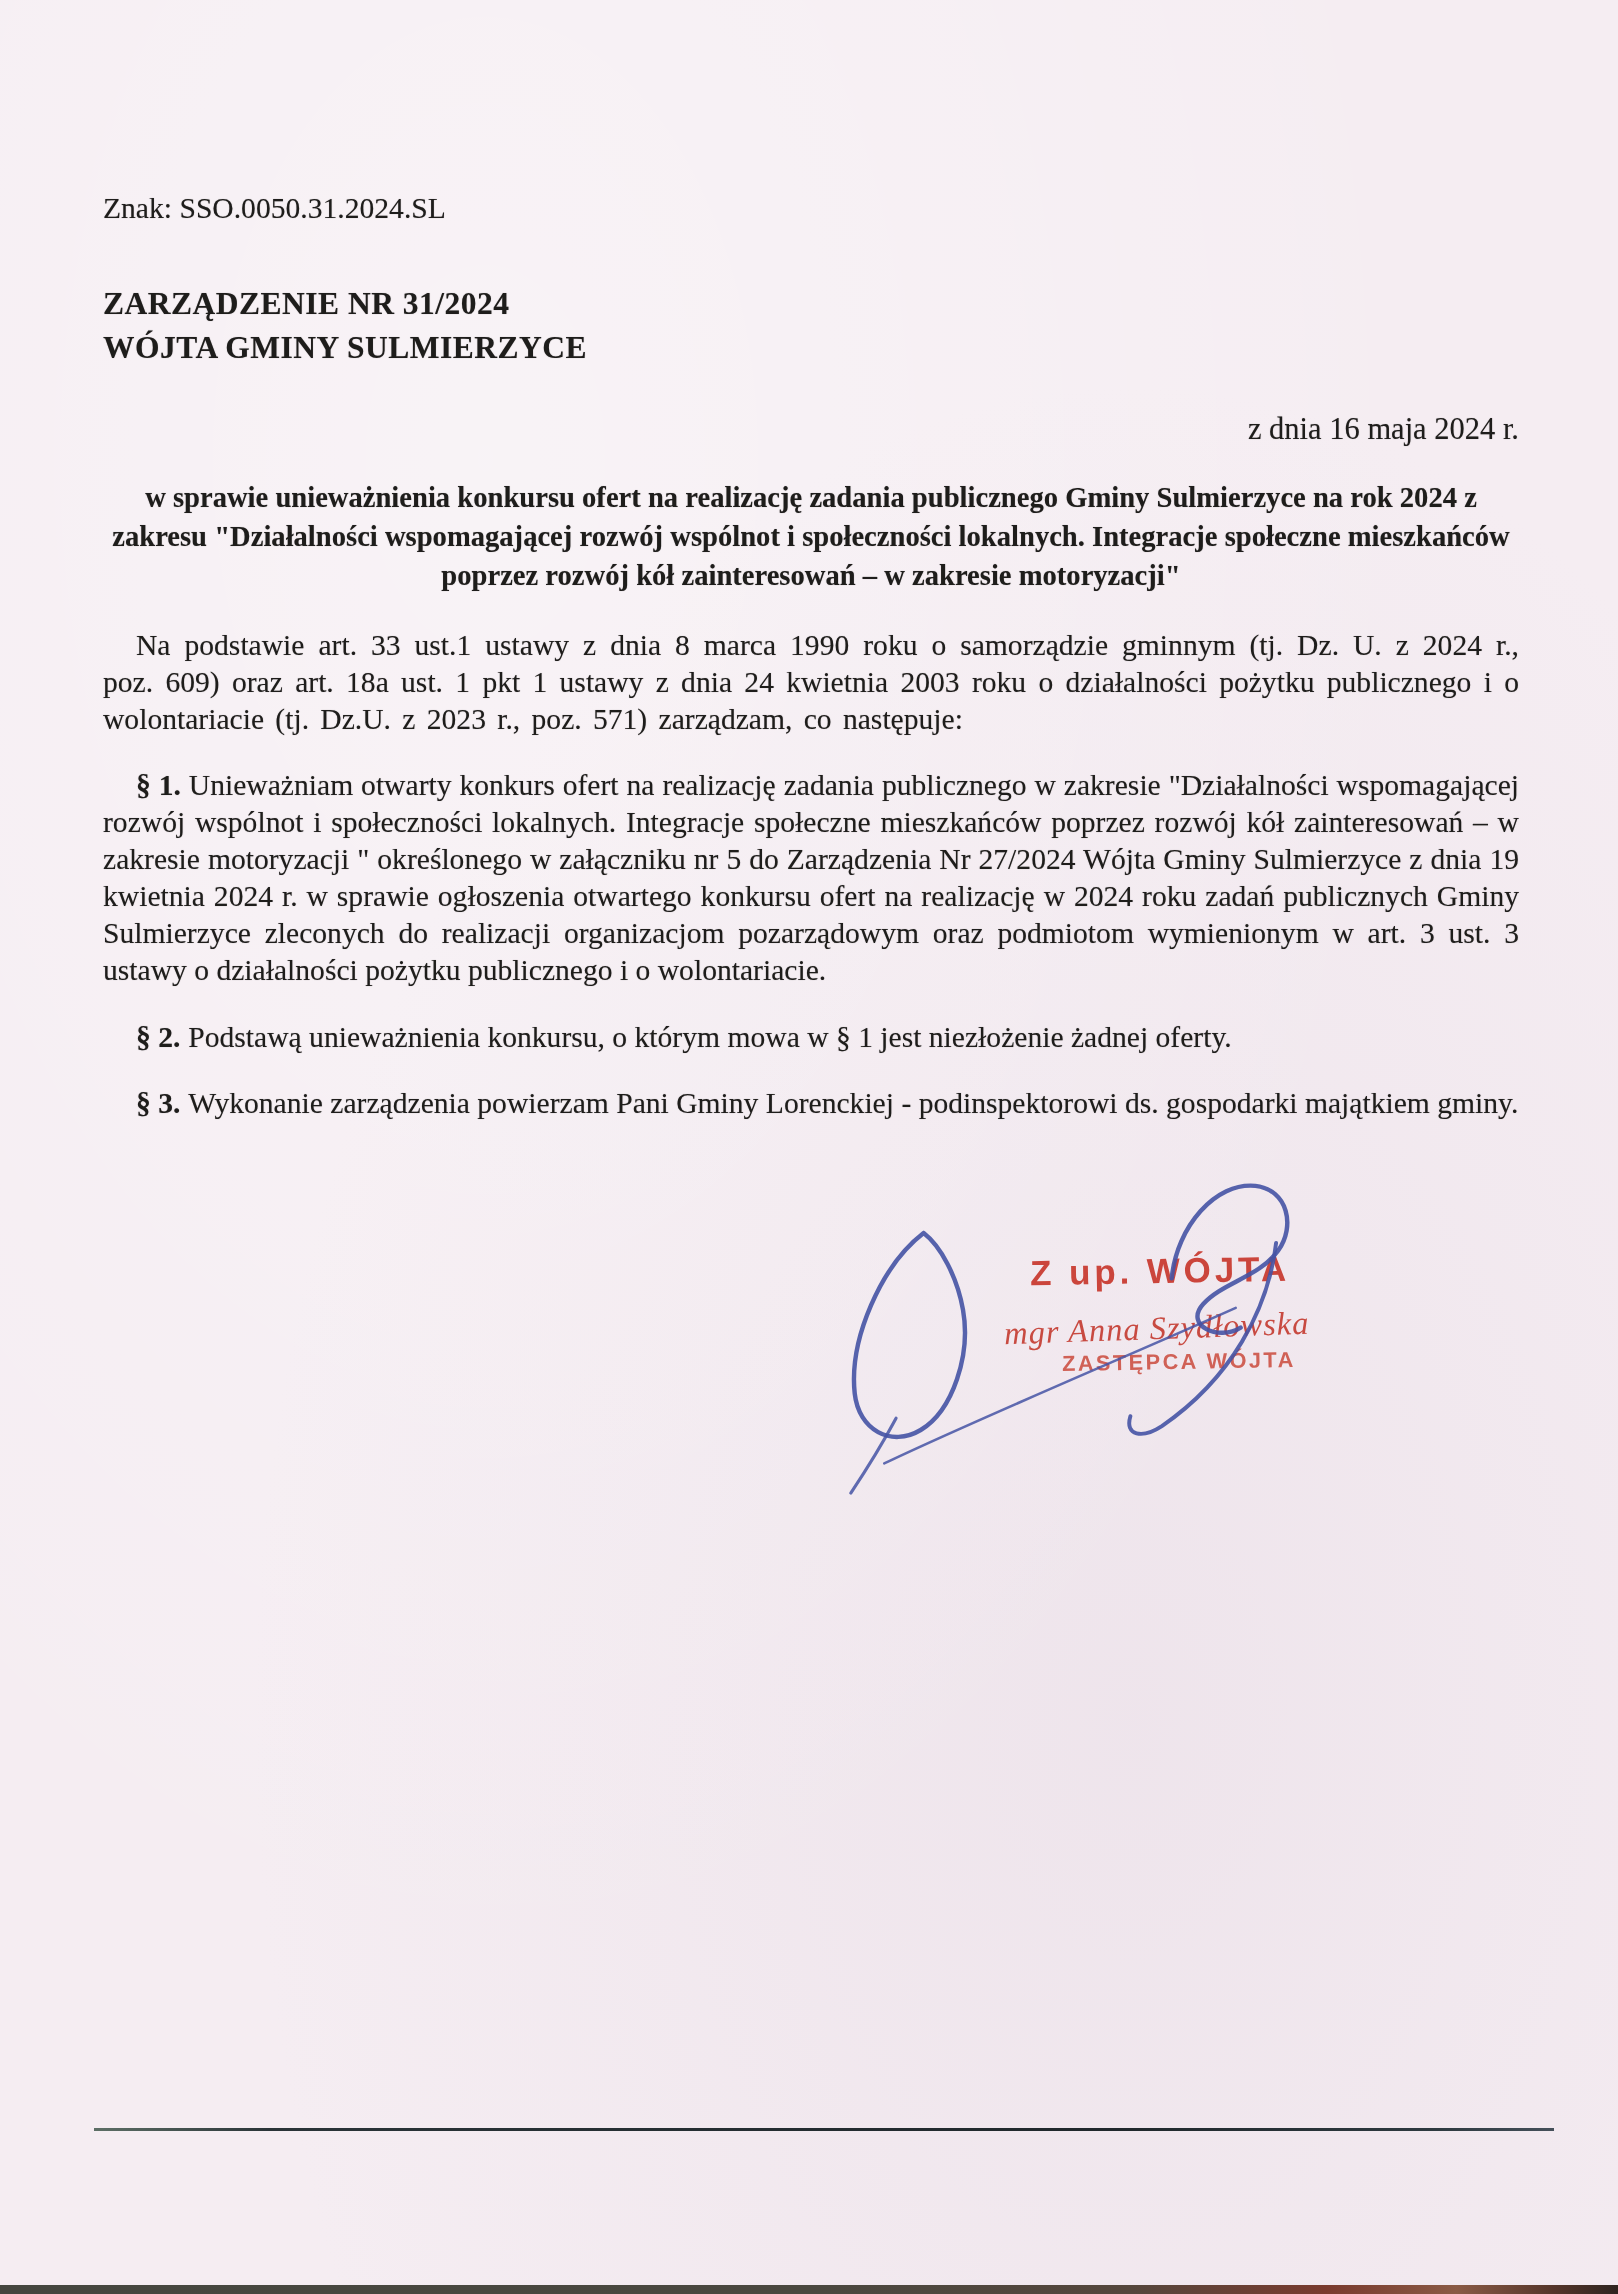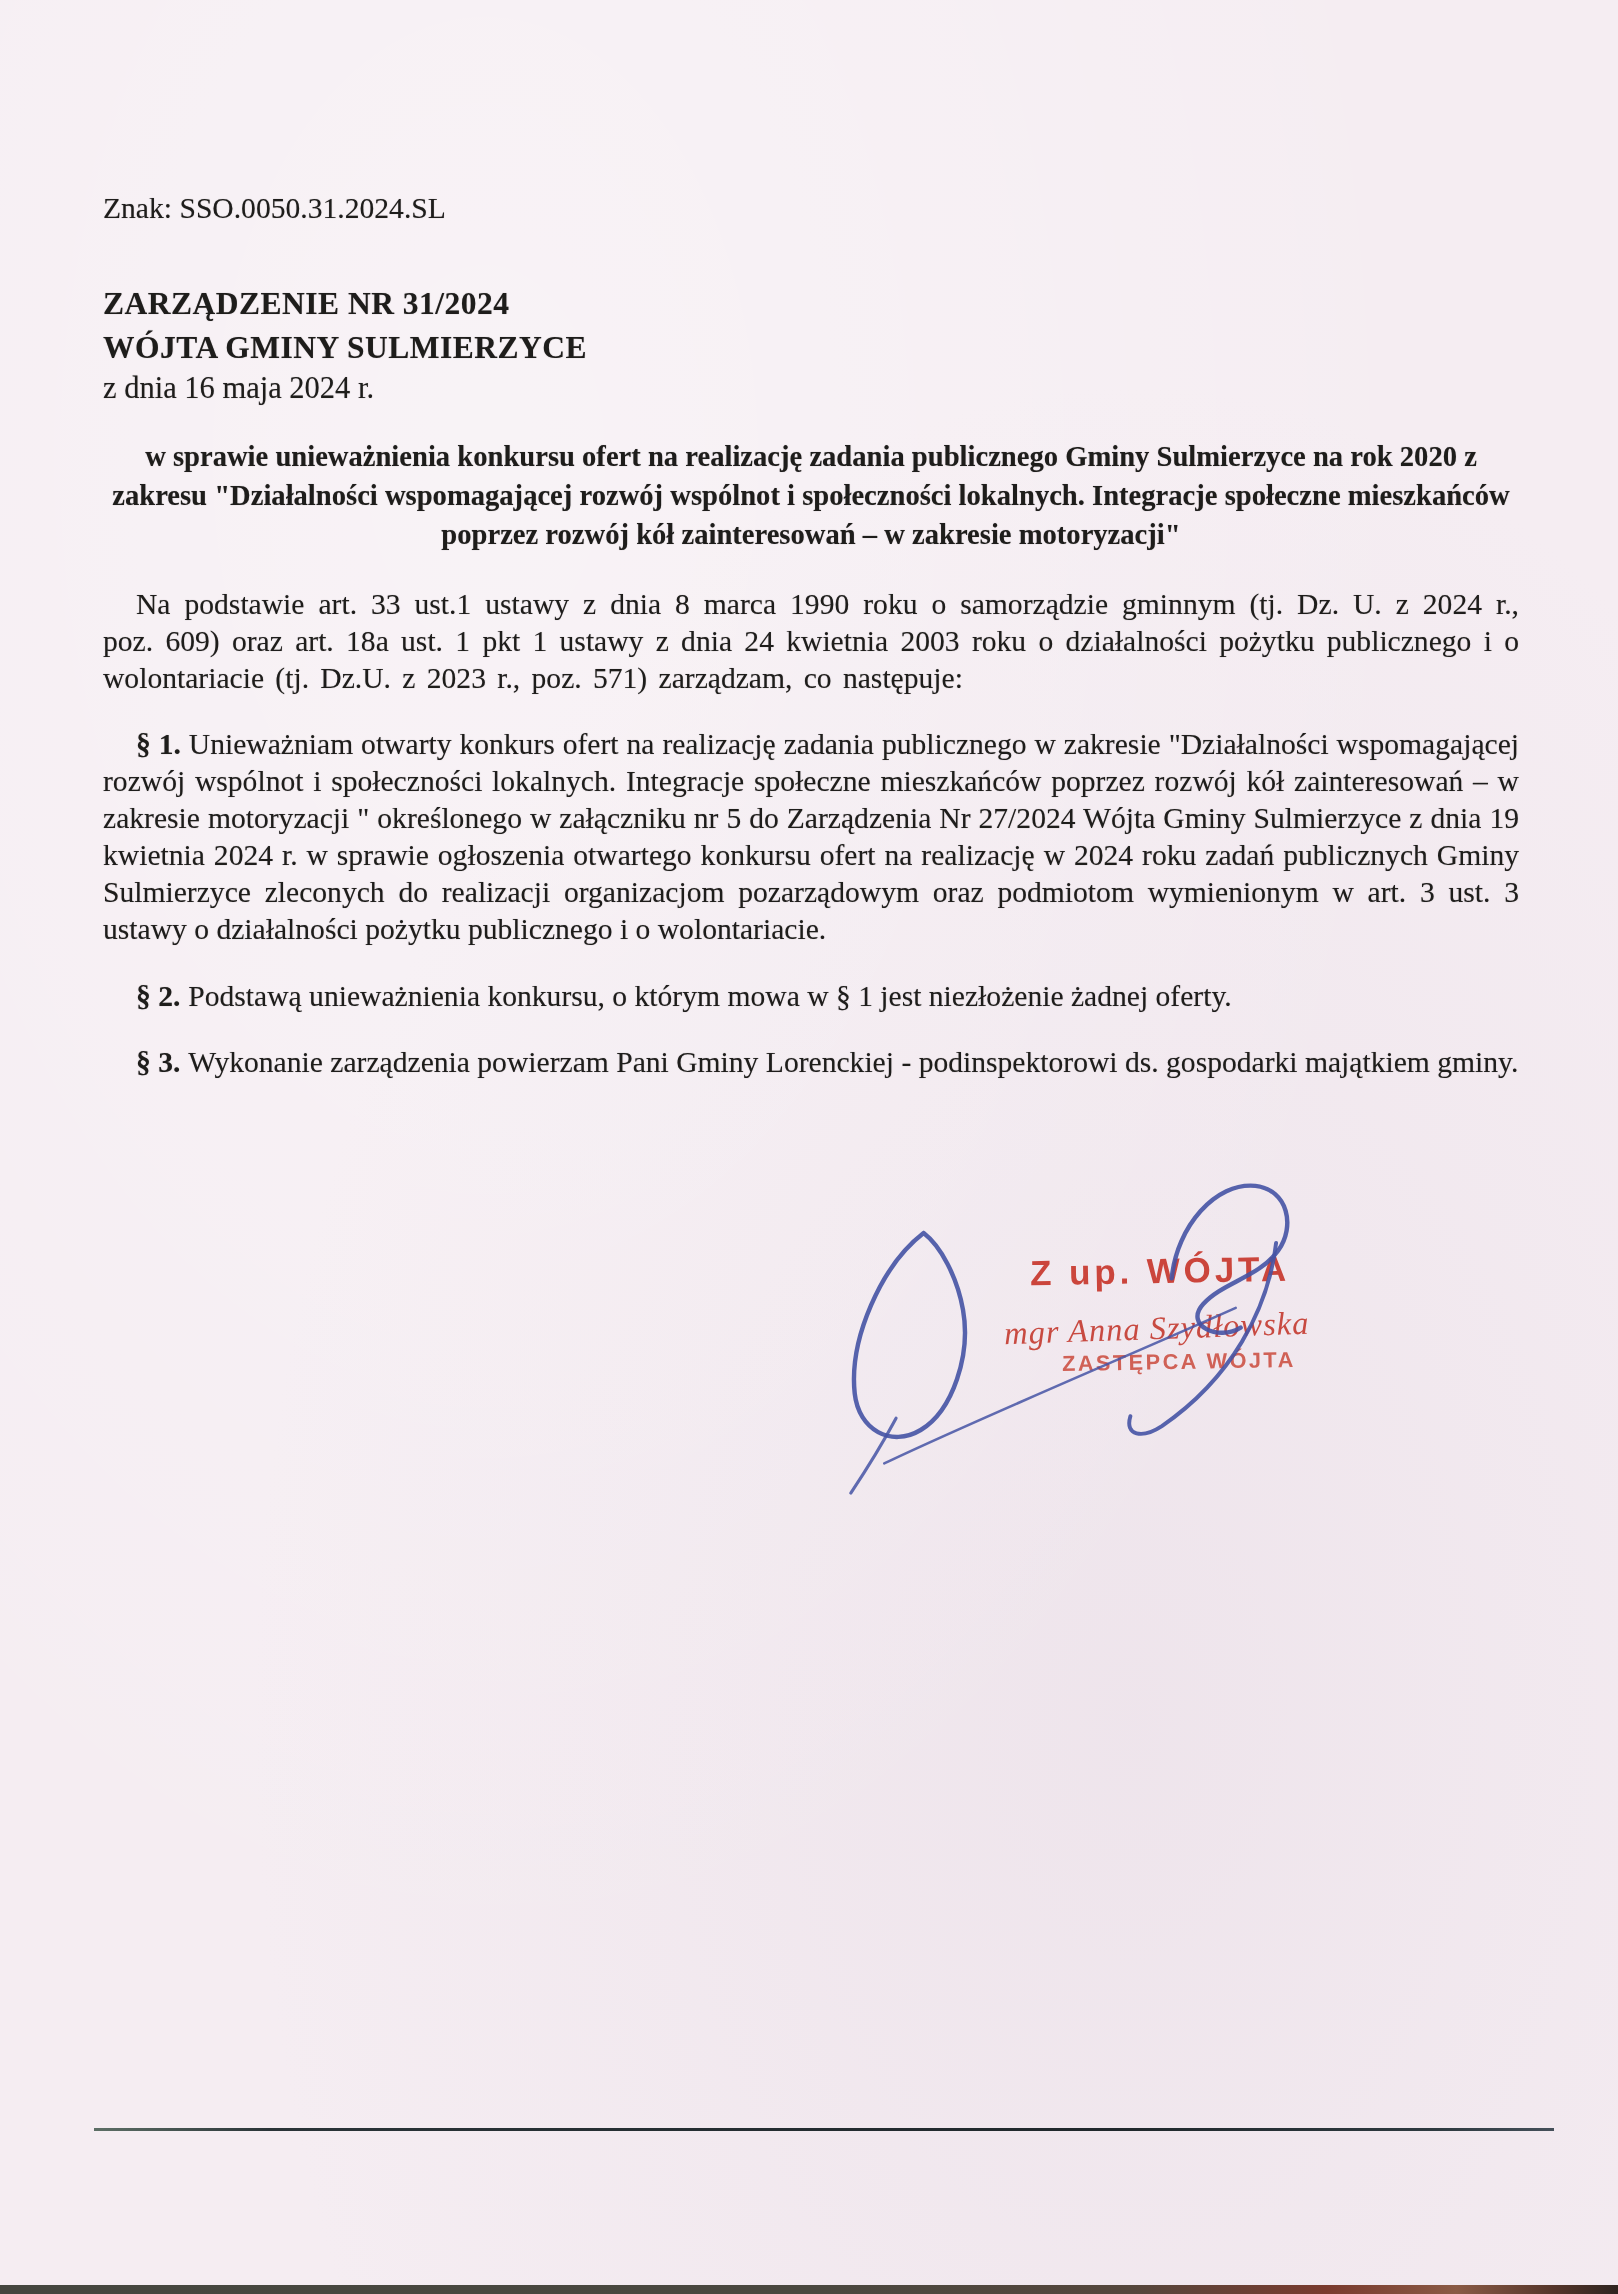--- a/index.html
+++ b/index.html
@@ -21,21 +21,21 @@
   .scan-text{ text-shadow:0 0 1px rgba(45,40,40,0.4); }
   .content{
     position:absolute;left:103px;right:99px;top:190px;
     font-size:29.6px;line-height:37px;
   }
   .znak{ text-align:left; }
   .doc-title{
     margin-top:55px;text-align:left;font-weight:bold;
     font-size:31.5px;line-height:44px;letter-spacing:0.5px;
   }
-  .dateline{ text-align:left;font-size:30.5px; }
+  .dateline{ margin-top:41px;text-align:right;font-size:30.5px; }
   .subject{
     margin-top:29.6px;text-align:center;font-weight:bold;
     font-size:28.6px;line-height:39px;
   }
   .preamble{
     margin-top:32px;text-align:justify;text-indent:33px;
     word-spacing:3.9px;
   }
   .para{ margin-top:13.8px;text-align:justify;text-indent:33px; }
   .para .marker{ font-weight:bold;margin-right:7.9px; }
@@ -78,21 +78,21 @@
 
     <div class="znak">Znak: SSO.0050.31.2024.SL</div>
 
     <div class="doc-title">
       <div>ZARZĄDZENIE NR 31/2024</div>
       <div>WÓJTA GMINY SULMIERZYCE</div>
     </div>
 
     <div class="dateline">z dnia 16 maja 2024 r.</div>
 
-    <div class="subject">w sprawie unieważnienia konkursu ofert na realizację zadania publicznego Gminy Sulmierzyce na rok 2020 z zakresu "Działalności wspomagającej rozwój wspólnot i społeczności lokalnych. Integracje społeczne mieszkańców poprzez rozwój kół zainteresowań – w zakresie motoryzacji"</div>
+    <div class="subject">w sprawie unieważnienia konkursu ofert na realizację zadania publicznego Gminy Sulmierzyce na rok 2024 z zakresu "Działalności wspomagającej rozwój wspólnot i społeczności lokalnych. Integracje społeczne mieszkańców poprzez rozwój kół zainteresowań – w zakresie motoryzacji"</div>
 
     <p class="preamble">Na podstawie art. 33 ust.1 ustawy z dnia 8 marca 1990 roku o samorządzie gminnym (tj. Dz. U. z 2024 r., poz. 609) oraz art. 18a ust. 1 pkt 1 ustawy z dnia 24 kwietnia 2003 roku o działalności pożytku publicznego i o wolontariacie (tj. Dz.U. z 2023 r., poz. 571) zarządzam, co następuje:</p>
 
     <p class="para">
       <span class="marker">§ 1.</span><span>Unieważniam otwarty konkurs ofert na realizację zadania publicznego w zakresie "Działalności wspomagającej rozwój wspólnot i społeczności lokalnych. Integracje społeczne mieszkańców poprzez rozwój kół zainteresowań – w zakresie motoryzacji " określonego w załączniku nr 5 do Zarządzenia Nr 27/2024 Wójta Gminy Sulmierzyce z dnia 19 kwietnia 2024 r. w sprawie ogłoszenia otwartego konkursu ofert na realizację w 2024 roku zadań publicznych Gminy Sulmierzyce zleconych do realizacji organizacjom pozarządowym oraz podmiotom wymienionym w art. 3 ust. 3 ustawy o działalności pożytku publicznego i o wolontariacie.</span>
     </p>
 
     <p class="para">
       <span class="marker">§ 2.</span><span>Podstawą unieważnienia konkursu, o którym mowa w § 1 jest niezłożenie żadnej oferty.</span>
     </p>

